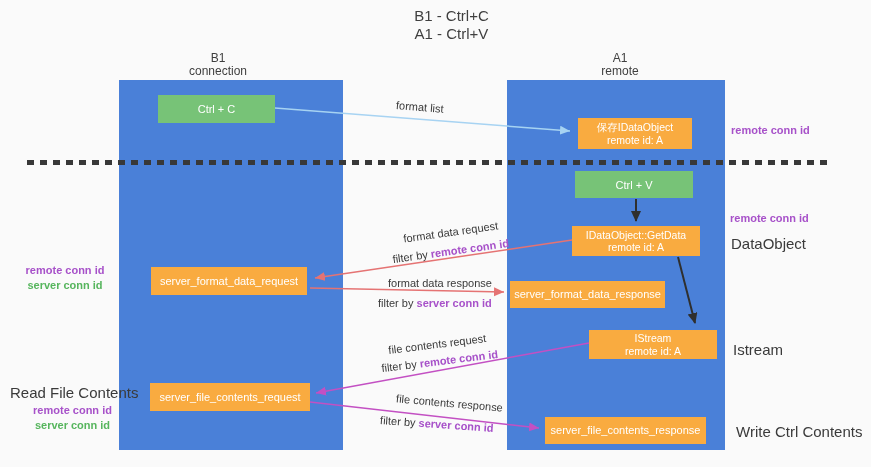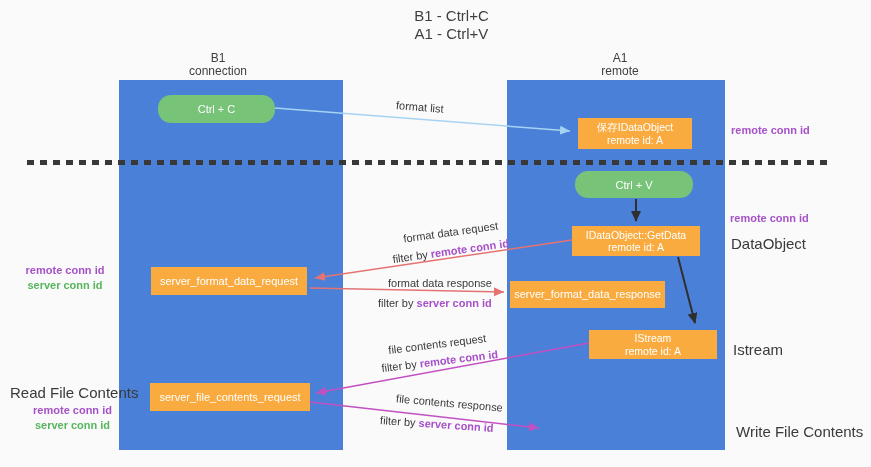--- a/index.html
+++ b/index.html
@@ -7,21 +7,21 @@
     --lblue:#a7d3f2; --salmon:#e57373; --magenta:#c350c3; --black:#2f2f2f;
     --tpurple:#a751c9; --tgreen:#56b55d; --tdark:#3a3a3a;
   }
   *{margin:0;padding:0;box-sizing:border-box;}
   body{background:#e9e9e9;font-family:"Liberation Sans",sans-serif;}
   .canvas{position:relative;width:871px;height:467px;background:#fafafa;overflow:hidden;color:var(--tdark);}
   .abs{position:absolute;}
   .title{left:0;top:7px;width:871px;text-align:center;font-size:15px;line-height:18px;color:#3f3f3f;padding-left:32px;}
   .ll-head{top:52px;width:160px;text-align:center;font-size:12px;line-height:13px;color:#3f3f3f;}
   .lifeline{background:var(--blue);top:80px;height:370px;}
-  .actbox{background:var(--green);color:#fff;font-size:11px;display:flex;align-items:center;justify-content:center;border-radius:13px;}
+  .actbox{background:var(--green);color:#fff;font-size:11px;display:flex;align-items:center;justify-content:center;}
   .msgbox{background:var(--orange);color:#fff;font-size:11px;display:flex;flex-direction:column;align-items:center;justify-content:center;text-align:center;line-height:13px;}
   .msgbox.small{font-size:10.5px;line-height:12.5px;}
   .dashline{left:27px;top:160px;width:805px;height:5px;background:repeating-linear-gradient(90deg,#383838 0 7px,rgba(0,0,0,0) 7px 13px);}
   .midlabel{font-size:11px;color:var(--tdark);white-space:nowrap;}
   .rot-n8{transform:rotate(-8deg);}
   .rot-n7{transform:rotate(-7deg);}
   .rot-p4{transform:rotate(4.5deg);}
   .rot-p5{transform:rotate(5deg);}
   .rot-p3{transform:rotate(4deg);}
   .bpurple{color:var(--tpurple);font-weight:700;}
@@ -70,20 +70,21 @@
     <div>IDataObject::GetData</div>
     <div>remote id: A</div>
   </div>
   <div class="abs msgbox small" style="left:589px;top:330px;width:128px;height:29px;">
     <div>IStream</div>
     <div>remote id: A</div>
   </div>
   <div class="abs msgbox" style="left:151px;top:267px;width:156px;height:28px;">server_format_data_request</div>
   <div class="abs msgbox" style="left:510px;top:281px;width:155px;height:27px;">server_format_data_response</div>
   <div class="abs msgbox" style="left:150px;top:383px;width:160px;height:28px;">server_file_contents_request</div>
+  <div class="abs msgbox" style="left:545px;top:417px;width:161px;height:27px;">server_file_contents_response</div>
 
   <div class="abs dashline"></div>
 
   <svg class="overlay">
     <defs>
       <marker id="mBlue" markerUnits="userSpaceOnUse" markerWidth="11" markerHeight="10" refX="10" refY="4.5" orient="auto">
           <path class="hd-blue" d="M0,0 L10,4.5 L0,9 Z"></path>
         </marker>
       <marker id="mSalmon" markerUnits="userSpaceOnUse" markerWidth="11" markerHeight="10" refX="10" refY="4.5" orient="auto">
           <path class="hd-salmon" d="M0,0 L10,4.5 L0,9 Z"></path>
@@ -123,21 +124,21 @@
 
   <div class="abs midlabel rot-p5" style="left:396px;top:397px;">file contents response</div>
   <div class="abs midlabel rot-p3" style="left:380px;top:418px;">
     <span>filter by </span><span class="bpurple">server conn id</span>
   </div>
 
   <div class="abs sidebold bpurple" style="left:731px;top:123px;">remote conn id</div>
   <div class="abs sidebold bpurple" style="left:730px;top:211px;">remote conn id</div>
   <div class="abs sideplain" style="left:731px;top:235px;">DataObject</div>
   <div class="abs sideplain" style="left:733px;top:341px;">Istream</div>
-  <div class="abs sideplain" style="left:736px;top:423px;">Write File Contents</div>
+  <div class="abs sideplain" style="left:736px;top:423px;">Write Ctrl Contents</div>
 
   <div class="abs leftblock" style="left:15px;top:263px;width:100px;">
     <div class="sidebold bpurple">remote conn id</div>
     <div class="sidebold bgreen">server conn id</div>
   </div>
   <div class="abs leftblock" style="left:10px;top:384px;width:125px;">
     <div class="sideplain">Read File Contents</div>
     <div class="sidebold bpurple" style="margin-top:2px;">remote conn id</div>
     <div class="sidebold bgreen">server conn id</div>
   </div>

